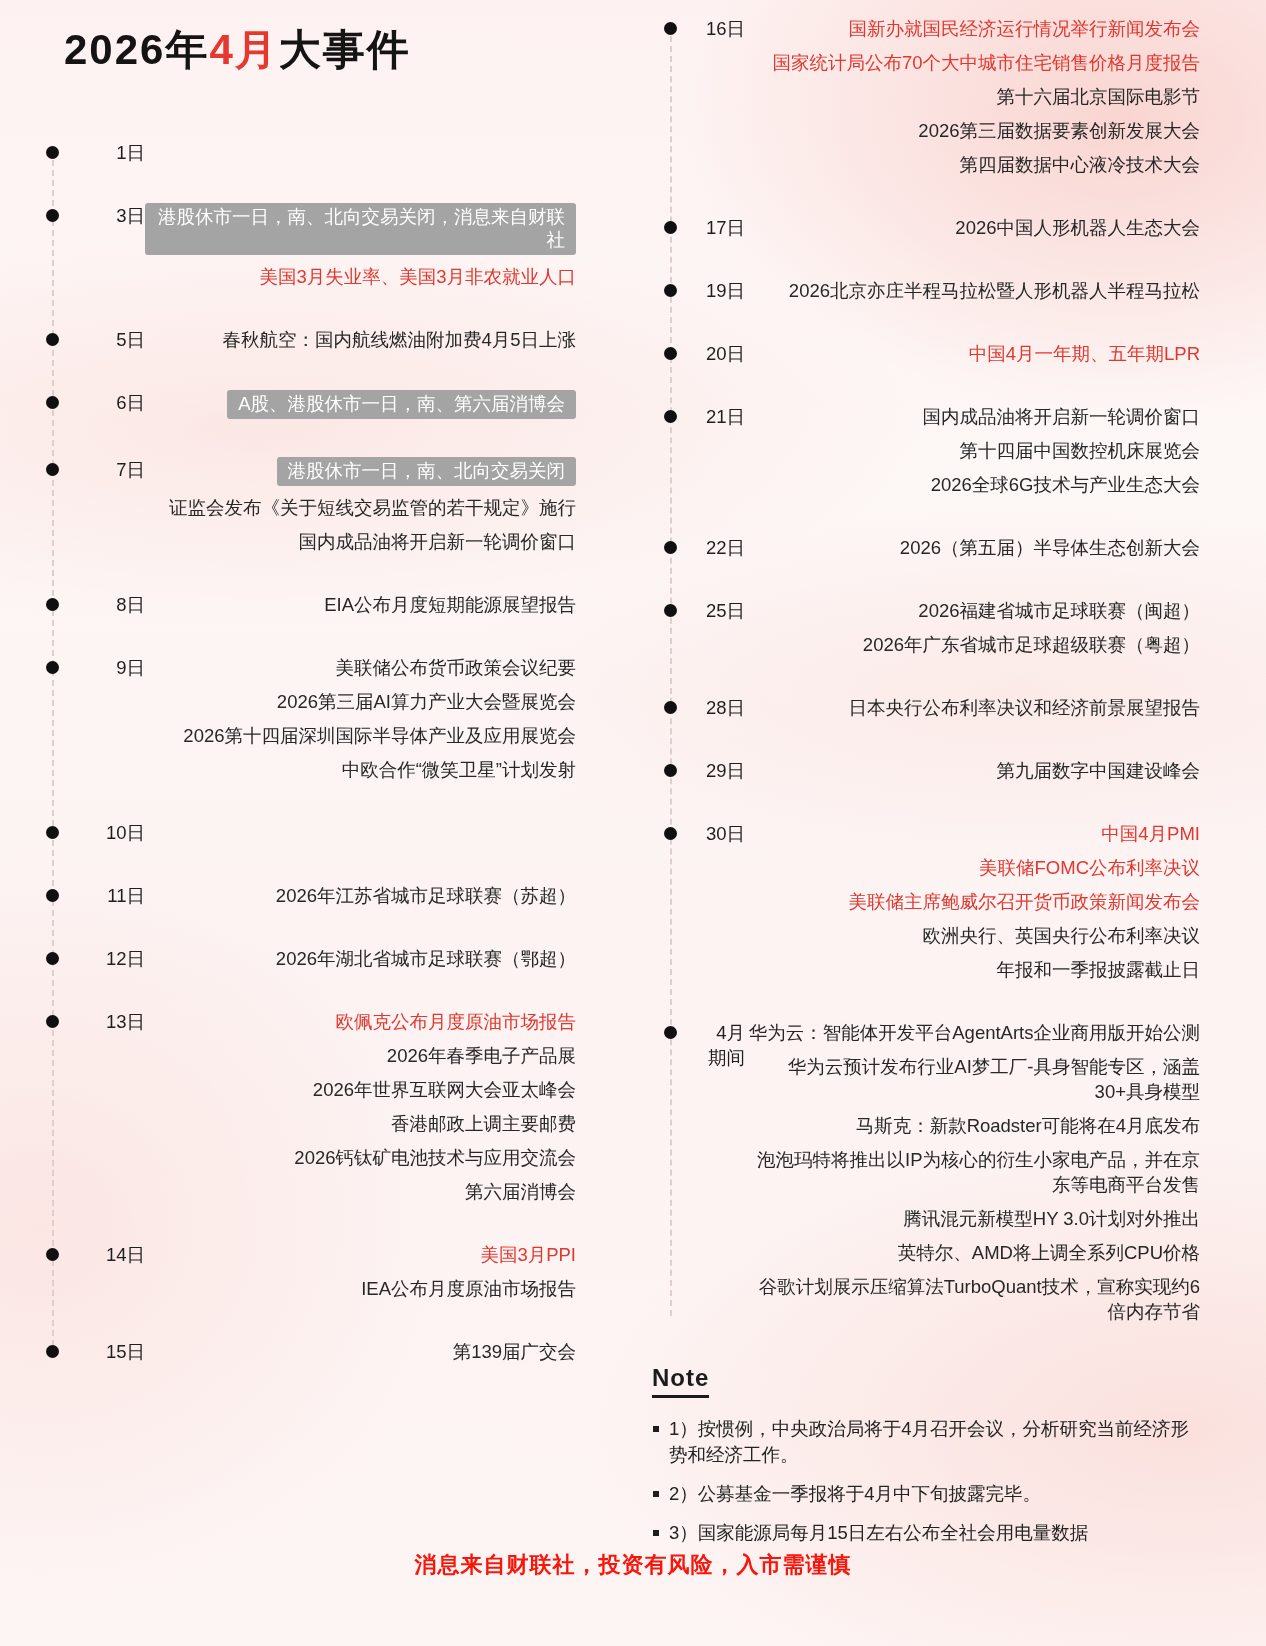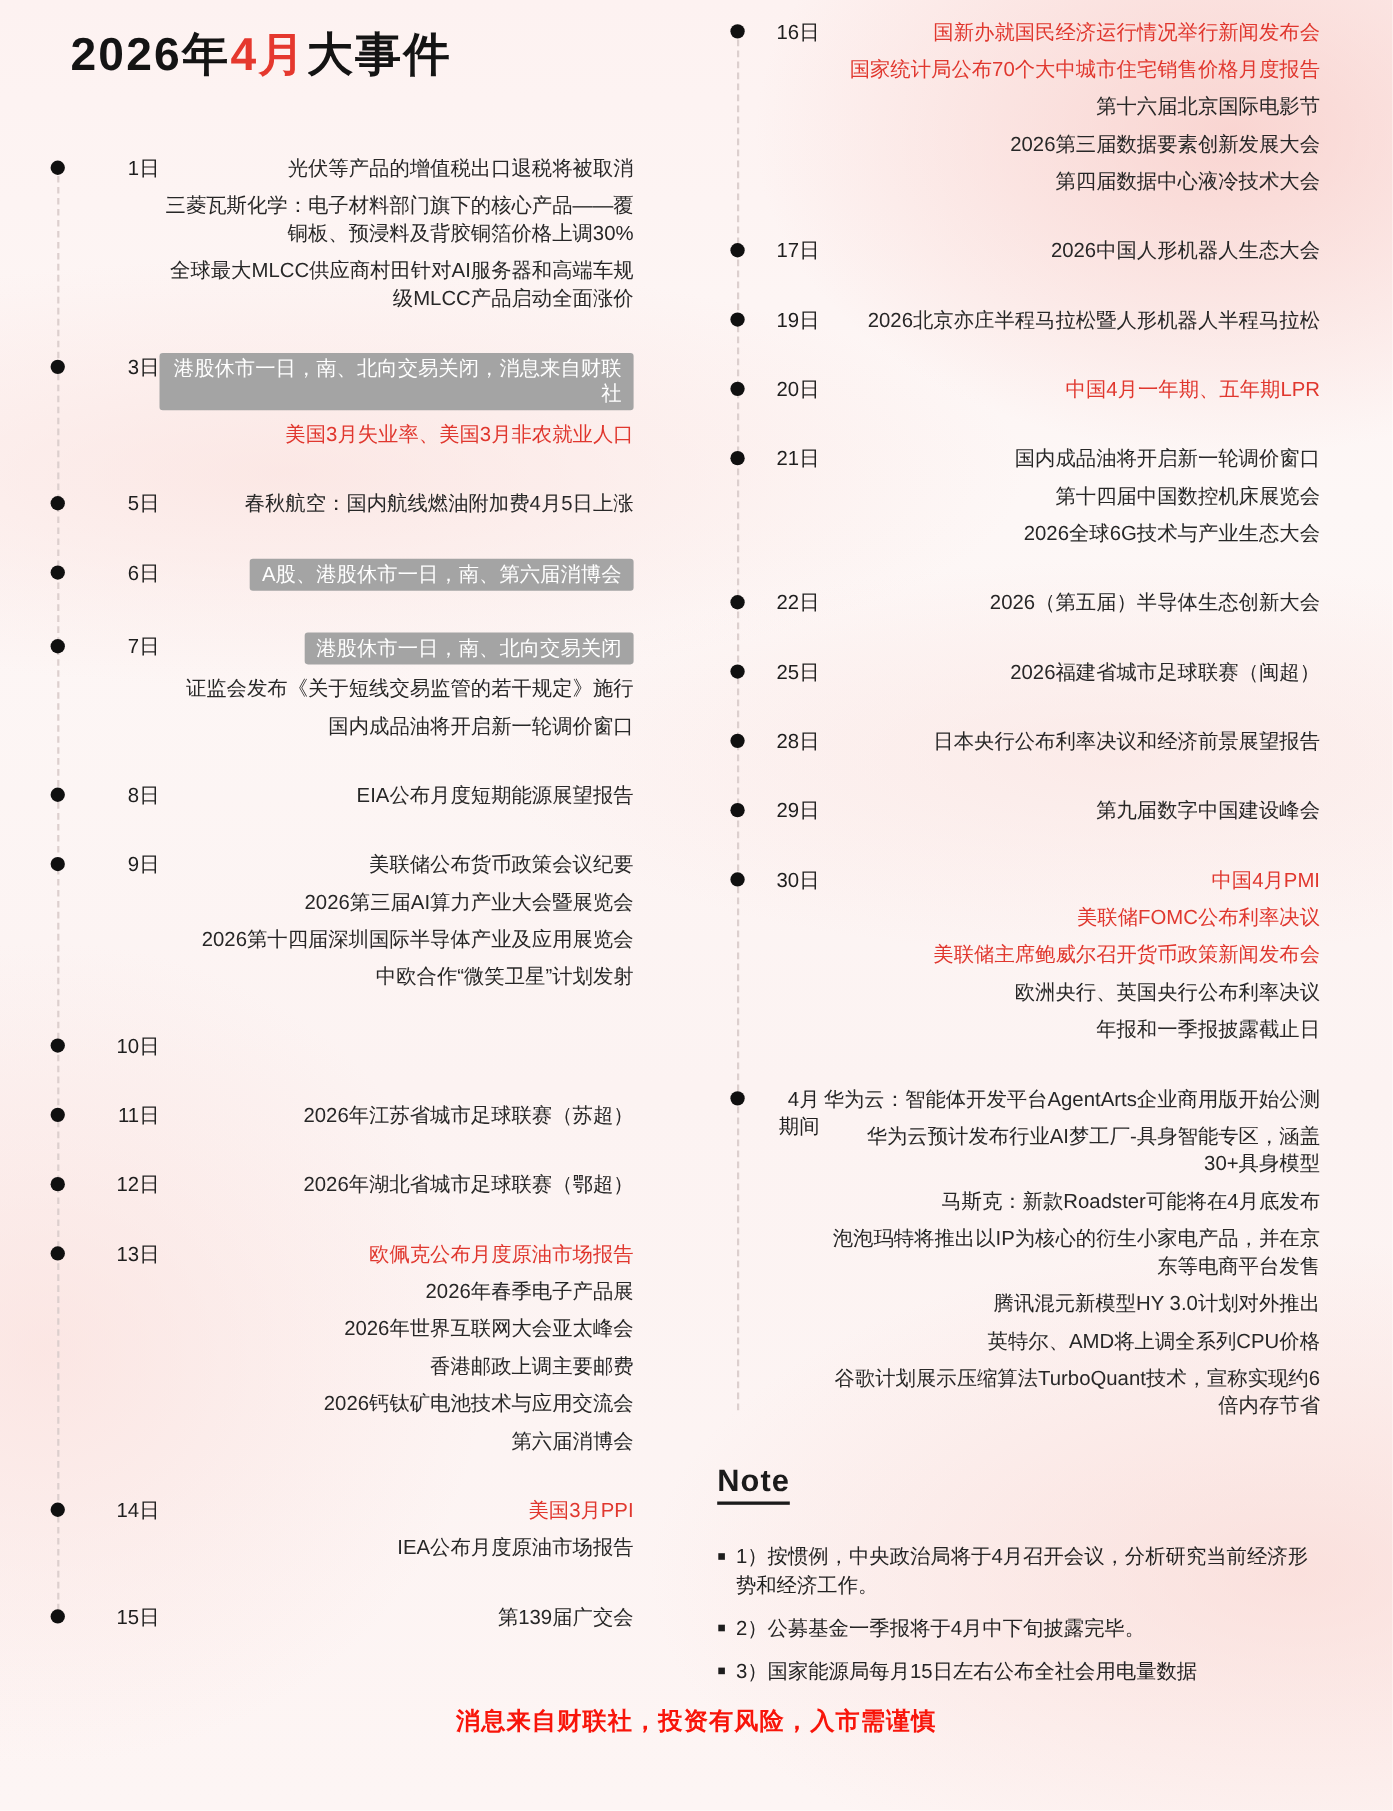--- a/index.html
+++ b/index.html
@@ -49,23 +49,23 @@
   .items{min-width:0;}
   .item{line-height:25px;margin-bottom:9px;font-weight:400;color:#272727;}
   .item:last-child{margin-bottom:0;}
   .item.red{color:#e0372e;}
   .chip{
     display:inline-block;background:#a4a4a4;color:#ffffff;
     padding:2px 11px 4px;border-radius:3px;line-height:23px;
   }
   .note{margin-top:40px;}
   .note-heading{
-    display:inline-block;font-size:28px;font-weight:800;color:#1b1b1b;
+    display:inline-block;font-size:24px;font-weight:800;color:#1b1b1b;
     border-bottom:3px solid #1b1b1b;padding-bottom:3px;letter-spacing:1px;
-    margin-bottom:34px;
+    margin-bottom:18px;
   }
   .note-item{
     position:relative;padding-left:17px;margin-bottom:13px;
     line-height:26px;color:#232323;font-weight:500;
   }
   .note-item::before{
     content:"";position:absolute;left:1px;top:10px;
     width:6px;height:6px;background:#1d1d1d;
   }
   .footer{
@@ -83,25 +83,20 @@
     <span>2026年</span><span class="hl">4月</span><span>大事件</span>
   </div>
 
   <div class="col col-left">
     <div class="tl" id="tl-left">
         <div class="entry">
           <div>
             <span class="dot"></span>
           </div>
           <div class="date">1日</div>
-          <div class="items">
-            <div class="item">光伏等产品的增值税出口退税将被取消</div>
-            <div class="item">三菱瓦斯化学：电子材料部门旗下的核心产品——覆铜板、预浸料及背胶铜箔价格上调30%</div>
-            <div class="item">全球最大MLCC供应商村田针对AI服务器和高端车规级MLCC产品启动全面涨价</div>
-          </div>
         </div>
         <div class="entry">
           <div>
             <span class="dot"></span>
           </div>
           <div class="date">3日</div>
           <div class="items">
             <div class="item"><span class="chip">港股休市一日，南、北向交易关闭，消息来自财联社</span></div>
             <div class="item red">美国3月失业率、美国3月非农就业人口</div>
           </div>
@@ -278,20 +273,21 @@
             <div class="item">2026（第五届）半导体生态创新大会</div>
           </div>
         </div>
         <div class="entry">
           <div>
             <span class="dot"></span>
           </div>
           <div class="date">25日</div>
           <div class="items">
             <div class="item">2026福建省城市足球联赛（闽超）</div>
+            <div class="item">2026年广东省城市足球超级联赛（粤超）</div>
           </div>
         </div>
         <div class="entry">
           <div>
             <span class="dot"></span>
           </div>
           <div class="date">28日</div>
           <div class="items">
             <div class="item">日本央行公布利率决议和经济前景展望报告</div>
           </div>

